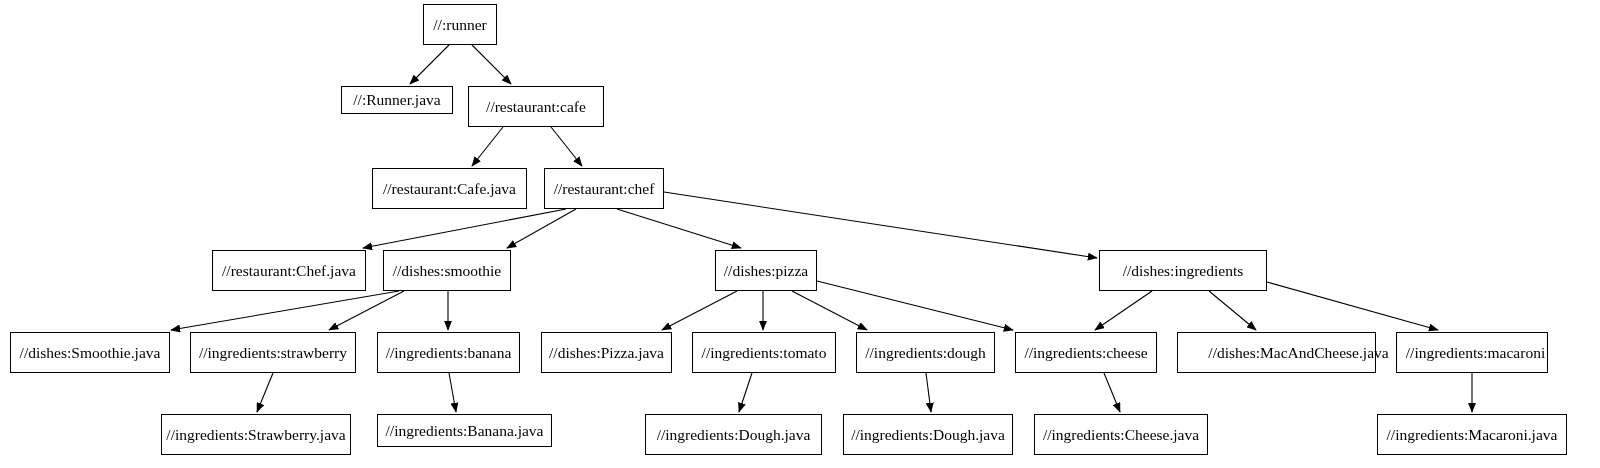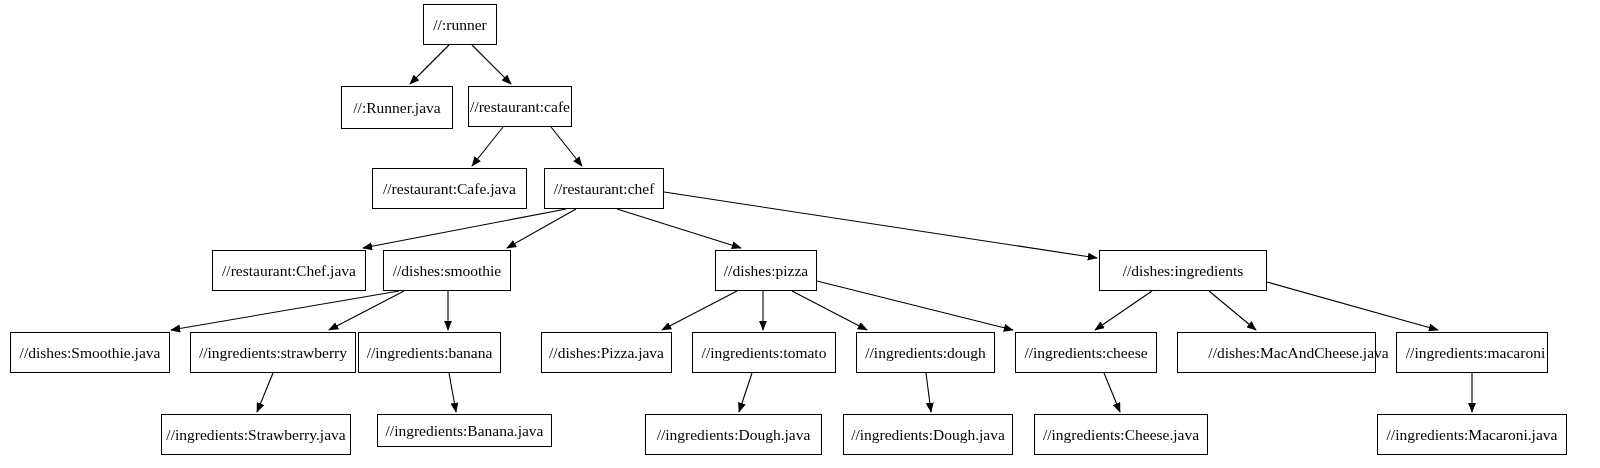--- a/index.html
+++ b/index.html
@@ -77,24 +77,24 @@
         <line x1="746" y1="373" x2="733" y2="412" stroke="#000000" stroke-width="1.1" marker-end="url(#arrowhead)"></line>
         <line x1="920" y1="373" x2="925" y2="412" stroke="#000000" stroke-width="1.1" marker-end="url(#arrowhead)"></line>
         <line x1="1098" y1="373" x2="1114" y2="412" stroke="#000000" stroke-width="1.1" marker-end="url(#arrowhead)"></line>
         <line x1="1466" y1="373" x2="1466" y2="412" stroke="#000000" stroke-width="1.1" marker-end="url(#arrowhead)"></line>
       </g>
   </svg>
   <div id="nodes-group">
       <div class="node" style="left: 417px; top: 4px; width: 74px; height: 41px; border-color: rgb(0, 0, 0); background: rgb(255, 255, 255); color: rgb(0, 0, 0);">
         <span class="node-label">//:runner</span>
       </div>
-      <div class="node" style="left: 335px; top: 86px; width: 112px; height: 43px; border-color: rgb(0, 0, 0); background: rgb(255, 255, 255); color: rgb(0, 0, 0);">
+      <div class="node" style="left: 335px; top: 86px; width: 112px; height: 28px; border-color: rgb(0, 0, 0); background: rgb(255, 255, 255); color: rgb(0, 0, 0);">
         <span class="node-label">//:Runner.java</span>
       </div>
-      <div class="node" style="left: 462px; top: 86px; width: 104px; height: 41px; border-color: rgb(0, 0, 0); background: rgb(255, 255, 255); color: rgb(0, 0, 0);">
+      <div class="node" style="left: 462px; top: 86px; width: 136px; height: 41px; border-color: rgb(0, 0, 0); background: rgb(255, 255, 255); color: rgb(0, 0, 0);">
         <span class="node-label">//restaurant:cafe</span>
       </div>
       <div class="node" style="left: 366px; top: 168px; width: 155px; height: 41px; border-color: rgb(0, 0, 0); background: rgb(255, 255, 255); color: rgb(0, 0, 0);">
         <span class="node-label">//restaurant:Cafe.java</span>
       </div>
       <div class="node" style="left: 538px; top: 168px; width: 120px; height: 41px; border-color: rgb(0, 0, 0); background: rgb(255, 255, 255); color: rgb(0, 0, 0);">
         <span class="node-label">//restaurant:chef</span>
       </div>
       <div class="node" style="left: 206px; top: 250px; width: 154px; height: 41px; border-color: rgb(0, 0, 0); background: rgb(255, 255, 255); color: rgb(0, 0, 0);">
         <span class="node-label">//restaurant:Chef.java</span>
@@ -107,21 +107,21 @@
       </div>
       <div class="node" style="left: 1093px; top: 250px; width: 168px; height: 41px; border-color: rgb(0, 0, 0); background: rgb(255, 255, 255); color: rgb(0, 0, 0);">
         <span class="node-label">//dishes:ingredients</span>
       </div>
       <div class="node" style="left: 4px; top: 332px; width: 160px; height: 41px; border-color: rgb(0, 0, 0); background: rgb(255, 255, 255); color: rgb(0, 0, 0);">
         <span class="node-label">//dishes:Smoothie.java</span>
       </div>
       <div class="node" style="left: 184px; top: 332px; width: 166px; height: 41px; border-color: rgb(0, 0, 0); background: rgb(255, 255, 255); color: rgb(0, 0, 0);">
         <span class="node-label">//ingredients:strawberry</span>
       </div>
-      <div class="node" style="left: 352px; top: 332px; width: 143px; height: 41px; border-color: rgb(0, 0, 0); background: rgb(255, 255, 255); color: rgb(0, 0, 0);">
+      <div class="node" style="left: 371px; top: 332px; width: 143px; height: 41px; border-color: rgb(0, 0, 0); background: rgb(255, 255, 255); color: rgb(0, 0, 0);">
         <span class="node-label">//ingredients:banana</span>
       </div>
       <div class="node" style="left: 535px; top: 332px; width: 131px; height: 41px; border-color: rgb(0, 0, 0); background: rgb(255, 255, 255); color: rgb(0, 0, 0);">
         <span class="node-label">//dishes:Pizza.java</span>
       </div>
       <div class="node" style="left: 686px; top: 332px; width: 144px; height: 41px; border-color: rgb(0, 0, 0); background: rgb(255, 255, 255); color: rgb(0, 0, 0);">
         <span class="node-label">//ingredients:tomato</span>
       </div>
       <div class="node" style="left: 850px; top: 332px; width: 139px; height: 41px; border-color: rgb(0, 0, 0); background: rgb(255, 255, 255); color: rgb(0, 0, 0);">
         <span class="node-label">//ingredients:dough</span>

